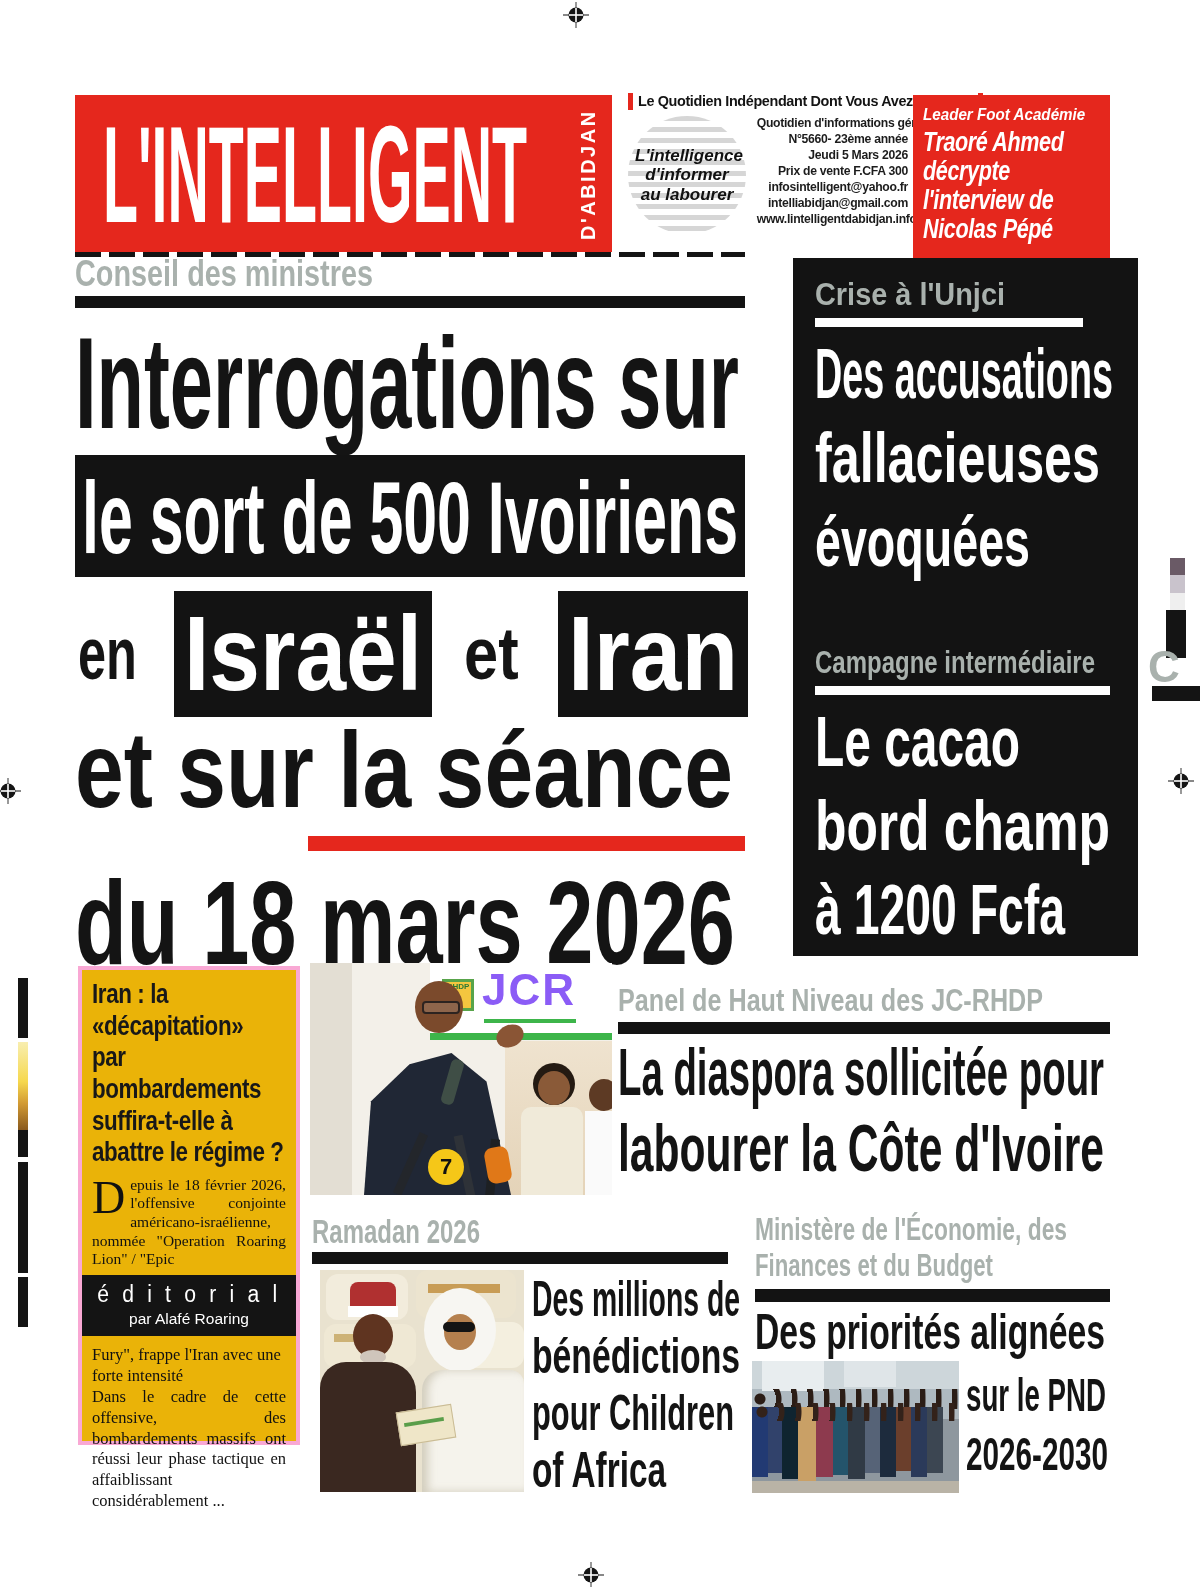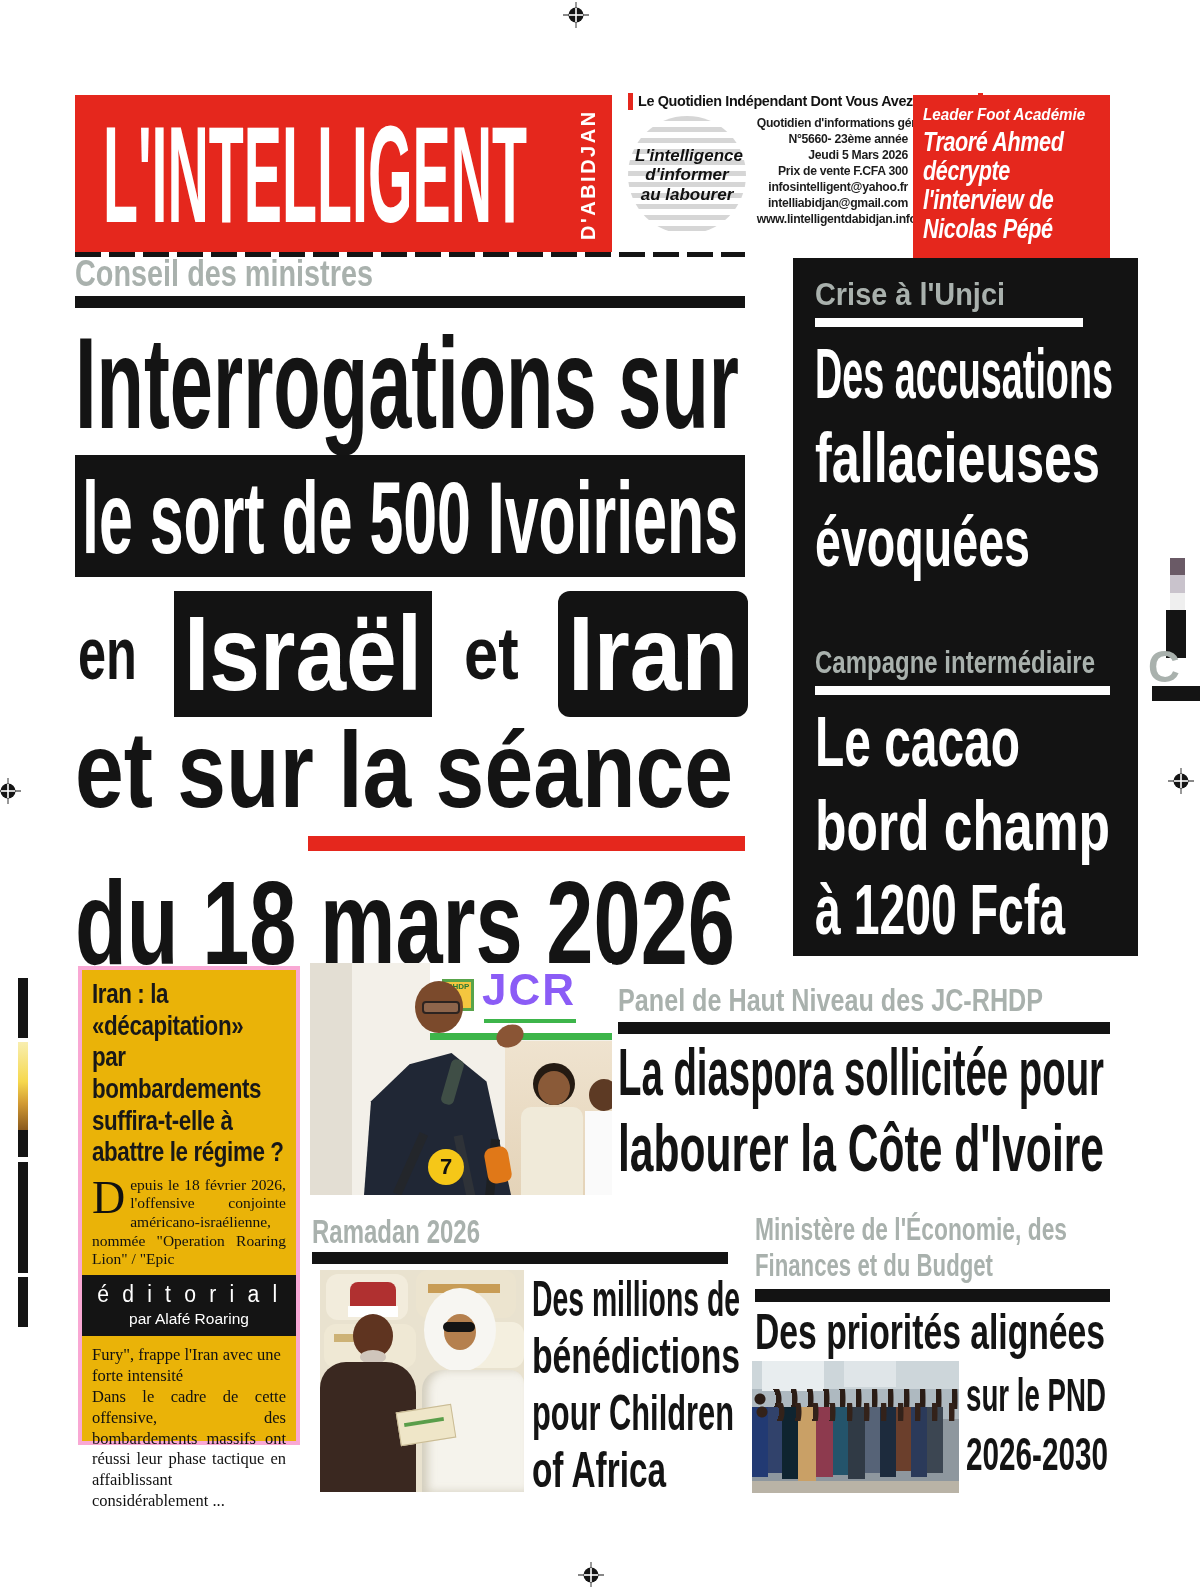--- a/index.html
+++ b/index.html
@@ -150,21 +150,21 @@
         <text class="t-ink" x="0" y="99" font-size="106" textLength="84" lengthAdjust="spacingAndGlyphs">en</text>
       </svg>
     <div class="blackbar" style="width:258px;height:126px;">
       <svg width="258" height="126" viewBox="0 0 258 126">
           <text class="t-white" x="10" y="99" font-size="106" textLength="238" lengthAdjust="spacingAndGlyphs">Israël</text>
         </svg>
     </div>
     <svg width="88" height="126" viewBox="0 0 88 126">
         <text class="t-ink" x="0" y="99" font-size="106" textLength="78" lengthAdjust="spacingAndGlyphs">et</text>
       </svg>
-    <div class="blackbar" style="width:190px;height:126px;border-radius:12px;">
+    <div class="blackbar" style="width:190px;height:126px;">
       <svg width="190" height="126" viewBox="0 0 190 126">
           <text class="t-white" x="10" y="99" font-size="106" textLength="170" lengthAdjust="spacingAndGlyphs">Iran</text>
         </svg>
     </div>
   </div>
 
   <svg class="abs" style="left:75px;top:707px;" width="670" height="126" viewBox="0 0 670 126">
     <text class="t-ink" x="0" y="100" font-size="108" textLength="658" lengthAdjust="spacingAndGlyphs">et sur la séance</text>
   </svg>
   <div class="abs redline"></div>

